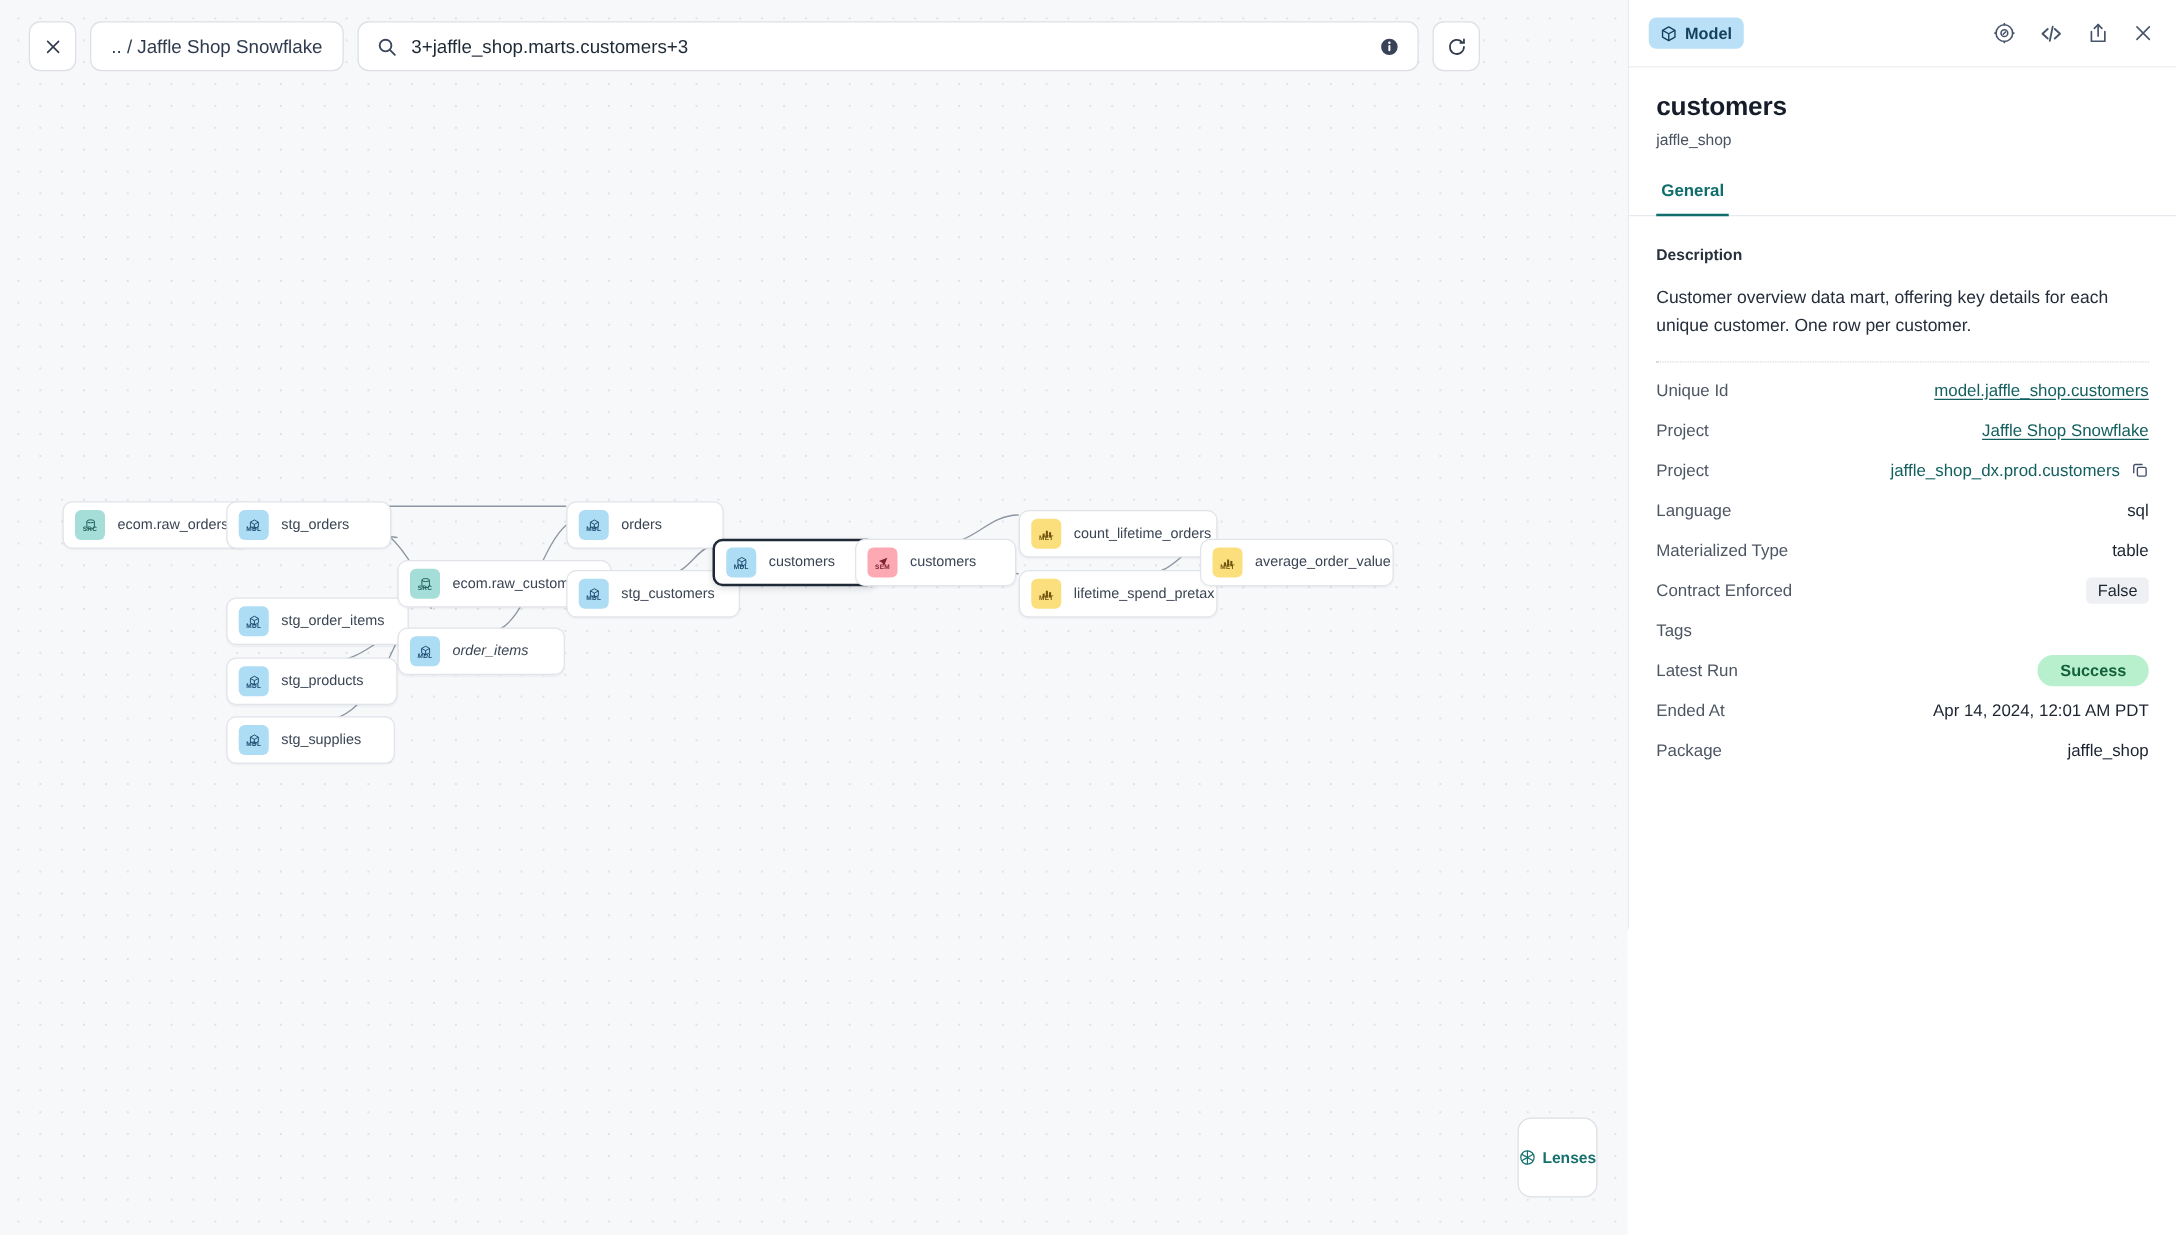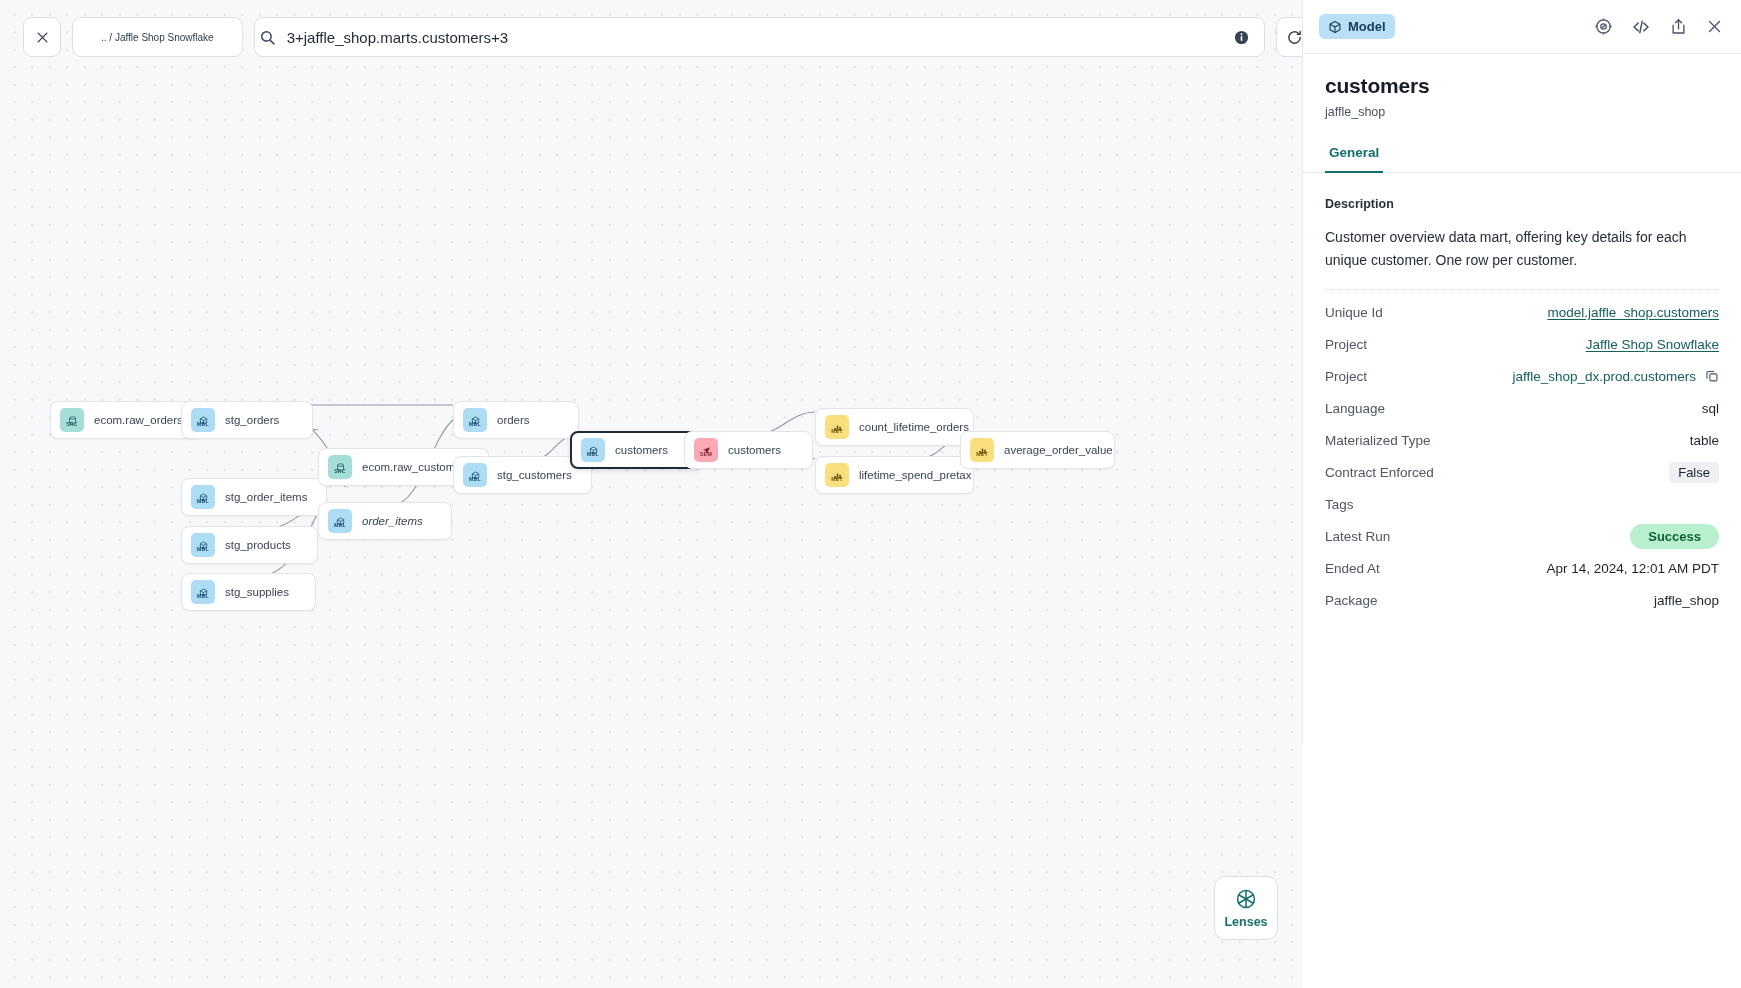--- a/index.html
+++ b/index.html
@@ -32,33 +32,33 @@
     background: #ffffff;
     border: 1px solid #dcdfe4;
     border-radius: 9px;
     height: 40px;
     display: flex; align-items: center; justify-content: center;
     color: #2f3b4d;
     cursor: pointer;
   }
   #close-graph-btn { width: 38px; }
   #breadcrumb-btn {
-    padding: 0 28px;
-    font-size: 10px;
+    padding: 0 16px;
+    font-size: 15px;
     color: #2f3b4d;
     white-space: nowrap;
   }
   #search-wrap {
     position: relative;
-    width: 1011px; height: 40px;
+    width: 849px; height: 40px;
     background: #ffffff;
     border: 1px solid #dcdfe4;
     border-radius: 9px;
     display: flex; align-items: center;
-    padding: 0 14px 0 4px;
+    padding: 0 14px 0 14px;
   }
   #search-input {
     flex: 1;
     border: none; outline: none; background: transparent;
     font-family: "Liberation Sans", sans-serif;
     font-size: 15px;
     color: #1e2936;
     margin-left: 11px;
   }
   #search-input::placeholder { color: #98a1ae; }
@@ -96,26 +96,26 @@
   .badge .bi { height: 9px; margin-bottom: 1px; }
   .badge .bt { font-size: 5.2px; letter-spacing: .25px; font-weight: 700; }
   .badge.src { background: #a5ded9; color: #1d5a58; }
   .badge.mdl { background: #addcf5; color: #17496b; }
   .badge.sem { background: #fda9b4; color: #7d2230; }
   .badge.met { background: #fcdf7d; color: #6f5410; }
   .node-label { font-size: 11.5px; color: #3a4453; white-space: nowrap; }
 
   
   #lenses-btn {
-    position: absolute; right: 24px; bottom: 48px;
+    position: absolute; right: 24px; bottom: 30px;
     width: 64px; height: 64px;
     background: #ffffff;
     border: 1px solid #dcdfe4;
     border-radius: 11px;
-    display: flex; flex-direction: column;
+    display: flex; 
     align-items: center; justify-content: center;
     gap: 5px;
     cursor: pointer;
     color: #16706e;
   }
   #lenses-label { font-size: 12.5px; color: #16706e; font-weight: 600; }
 
   
   #panel {
     width: 439px; height: 743px;

